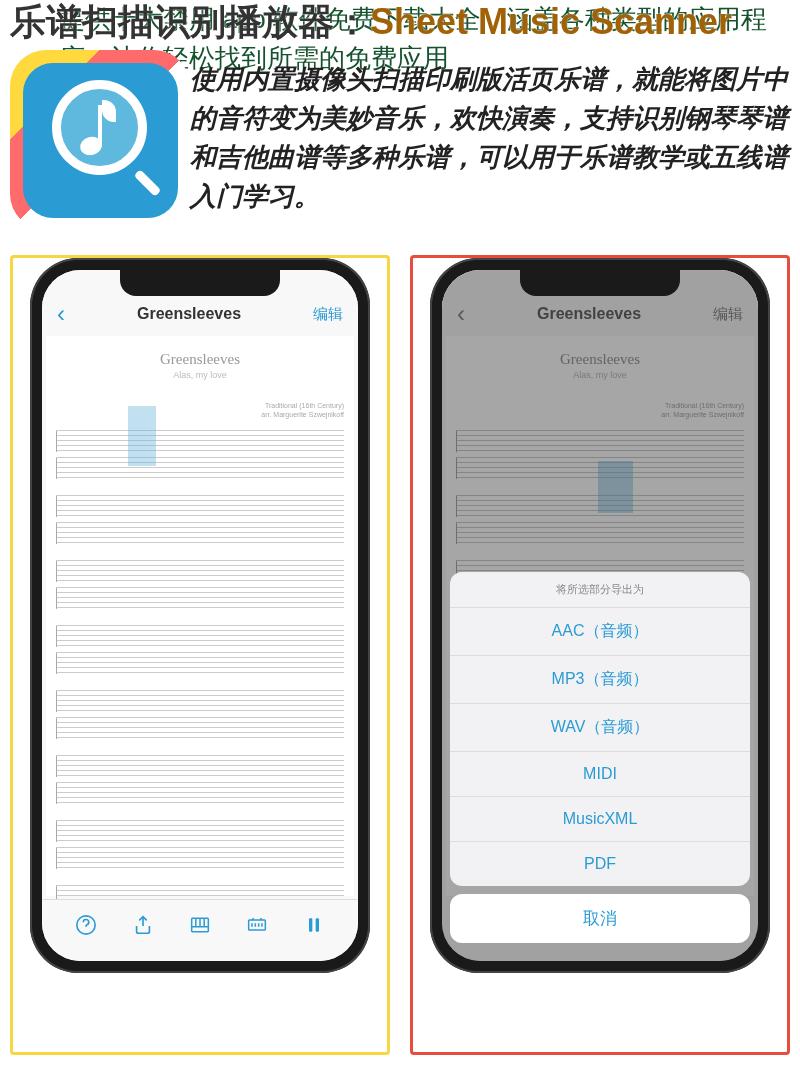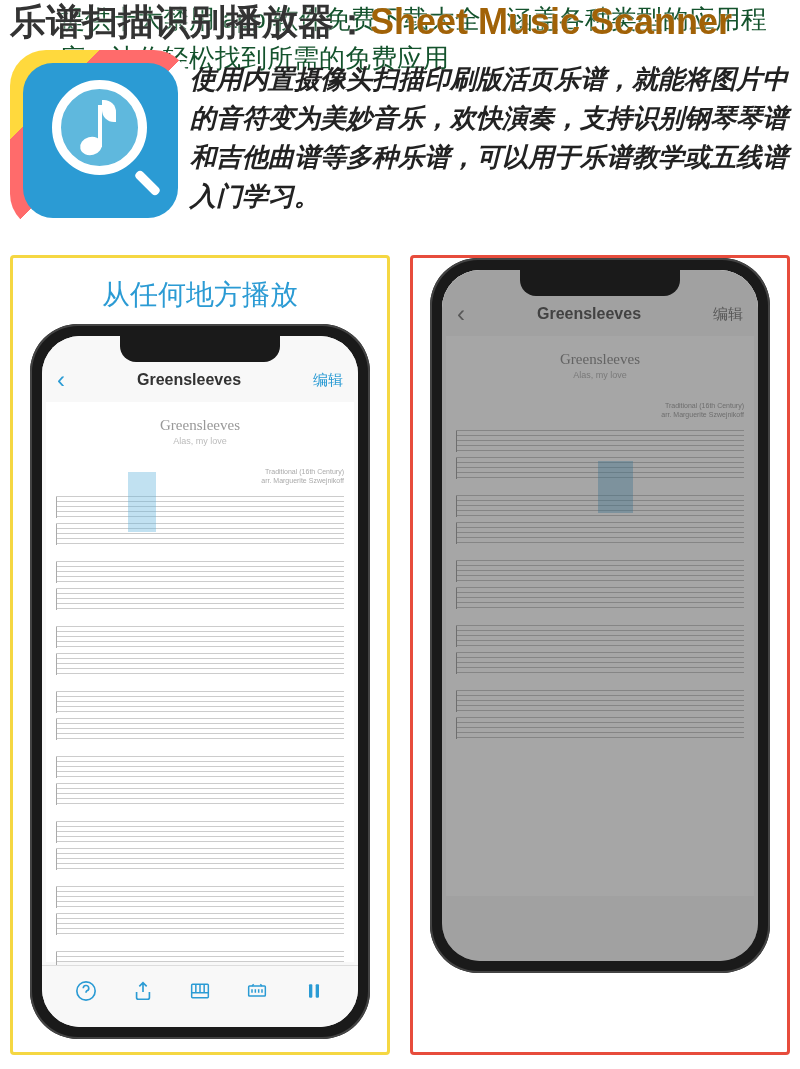--- a/index.html
+++ b/index.html
@@ -353,21 +353,20 @@
         <div class="magnifier-handle"></div>
       </div>
     </div>
   </div>
   <div class="app-desc">使用内置摄像头扫描印刷版活页乐谱，就能将图片中的音符变为美妙音乐，欢快演奏，支持识别钢琴琴谱和吉他曲谱等多种乐谱，可以用于乐谱教学或五线谱入门学习。</div>
 </div>
 
 <div class="screenshots-row">
 
   <div class="screenshot-card yellow">
-    <div class="card-title">从任何地方播放</div>
     <div class="phone">
       <div class="notch"></div>
       <div class="phone-screen">
         <div class="nav-bar">
           <span class="nav-back">‹</span>
           <span class="nav-title">Greensleeves</span>
           <span class="nav-edit">编辑</span>
         </div>
         <div class="sheet-area">
           <div class="sheet-title">Greensleeves</div>
@@ -475,17 +474,29 @@
           <div class="staff-group">
               <div class="staff"></div>
               <div class="staff"></div>
             </div>
           <div class="staff-group">
               <div class="staff"></div>
               <div class="staff"></div>
             </div>
         </div>
         <div class="overlay-dim"></div>
+        <div class="action-sheet">
+          <div class="action-group">
+            <div class="action-header">将所选部分导出为</div>
+            <div class="action-item">AAC（音频）</div>
+            <div class="action-item">MP3（音频）</div>
+            <div class="action-item">WAV（音频）</div>
+            <div class="action-item">MIDI</div>
+            <div class="action-item">MusicXML</div>
+            <div class="action-item">PDF</div>
+          </div>
+          <div class="action-cancel">取消</div>
+        </div>
       </div>
     </div>
   </div>
 
 </div>
 
 </body></html>

